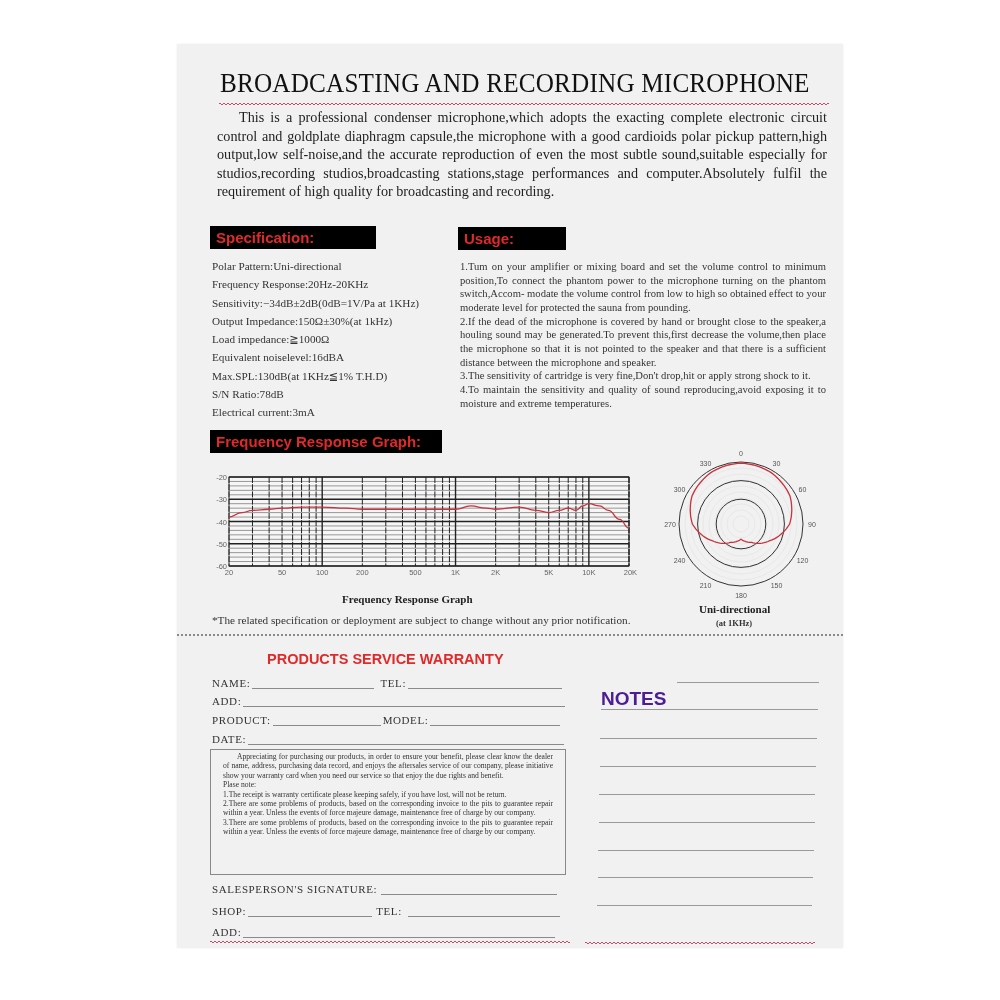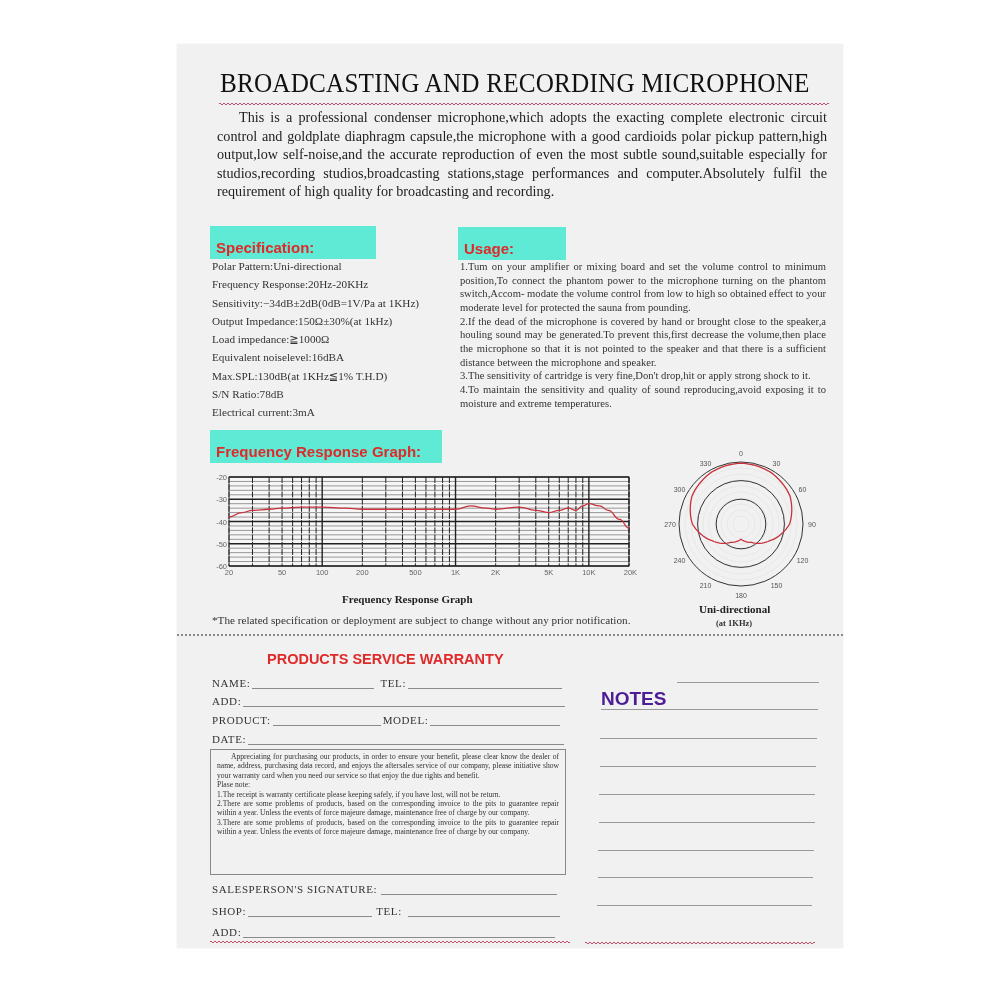--- a/index.html
+++ b/index.html
@@ -6,33 +6,33 @@
   body { width:1000px; height:1000px; background:#ffffff; position:relative; overflow:hidden;
          font-family:"Liberation Serif", serif; color:#2a2a2a; }
   .page { position:absolute; left:177px; top:44px; width:666px; height:904px; background:#f1f1f1;
           box-shadow:0 0 2px rgba(0,0,0,0.08); }
   .abs { position:absolute; }
   .title { left:43px; top:24px; width:610px; font-family:"Liberation Serif", serif; font-size:26.5px;
            color:#111; letter-spacing:0.2px; white-space:nowrap; transform:scaleX(0.95); transform-origin:left; }
   .wavy { position:absolute; height:4px; }
   .intro { left:40px; top:64px; width:610px; font-size:14.2px; line-height:18.6px; text-align:justify; color:#222; }
   .intro p { margin:0; text-indent:22px; }
-  .sec-head { background:#5eead4; color:#e02a2a; font-family:"Liberation Sans", sans-serif; font-weight:bold;
-              font-size:15px; padding:13px 8px 3px 6px; }
+  .sec-head { background:#000000; color:#e02a2a; font-family:"Liberation Sans", sans-serif; font-weight:bold;
+              font-size:15px; padding:3px 8px 3px 6px; }
   .specs { left:35px; top:213px; font-size:11.2px; line-height:18.3px; color:#333; white-space:nowrap; }
   .usage { left:283px; top:216px; width:366px; font-size:10.6px; line-height:13.65px; color:#333; text-align:justify; }
   .usage div { margin:0; }
   .chart-caption { font-weight:bold; font-size:11px; color:#222; white-space:nowrap;text-align:right; }
   .note { left:35px; top:570px; font-size:11.2px; color:#333; white-space:nowrap; }
   .dotted { left:0; top:590px; width:666px; border-top:2px dotted #8a8a8a; height:0; }
   .warranty-title { left:90px; top:607px; font-family:"Liberation Sans", sans-serif; font-weight:bold; font-size:14.5px; color:#e02a2a; white-space:nowrap; }
   .form-row { position:absolute; left:35px; font-size:11px; color:#333; display:flex; align-items:flex-end; white-space:nowrap; letter-spacing:0.6px; }
   .line { border-bottom:1px solid #8a8a8a; height:12px; display:inline-block; margin-left:2px; }
   .terms { left:33px; top:705px; width:356px; height:126px; border:1px solid #888; box-sizing:border-box;
-           padding:2px 6px; font-size:7.6px; line-height:9.4px; color:#333; text-align:justify;font-family:Liberation Serif, serif; }
+           padding:2px 12px; font-size:7.6px; line-height:9.4px; color:#333; text-align:justify;font-family:Liberation Serif, serif; }
   .terms div { margin:0; }
   .notes-title { left:424px; top:644px; font-family:"Liberation Sans", sans-serif; font-weight:bold; font-size:19px; color:#4c1d95; }
   .notes-line { position:absolute; height:0; border-top:1px solid #9a9a9a; }
 </style>
 </head>
 <body>
 
 <div class="page">
 
   <div class="abs title">BROADCASTING AND RECORDING MICROPHONE</div>

